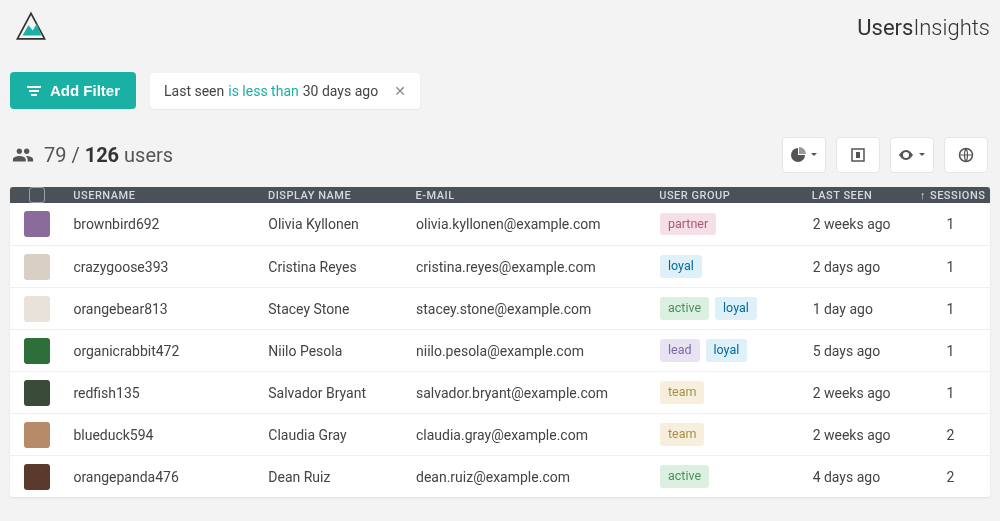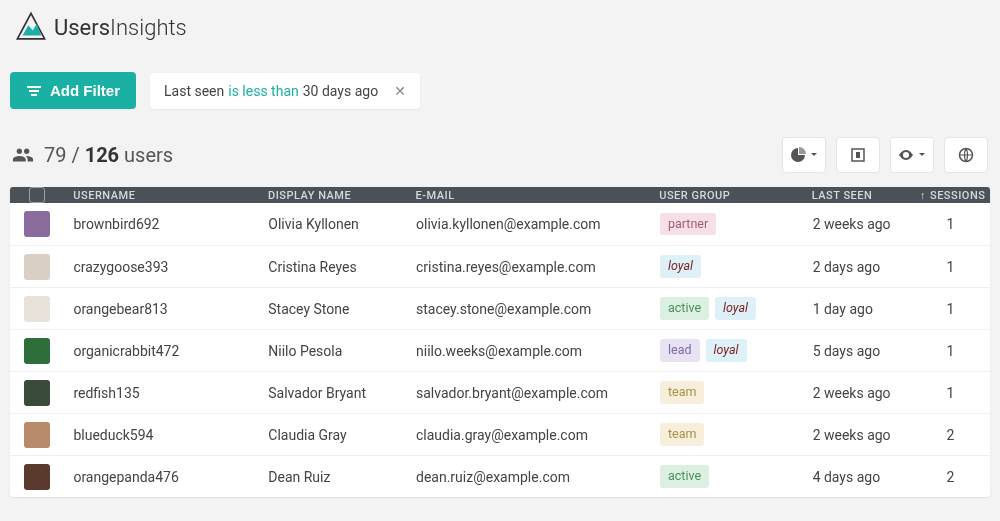--- a/index.html
+++ b/index.html
@@ -5,21 +5,21 @@
   * { box-sizing: border-box; margin: 0; padding: 0; }
   body {
     font-family: -apple-system, BlinkMacSystemFont, "Segoe UI", Roboto, Helvetica, Arial, sans-serif;
     background: #f3f3f3;
     color: #333;
     width: 1000px;
     height: 521px;
     overflow: hidden;
   }
   .page { padding: 10px 10px 0 10px; }
-  .logo-row { display: flex; align-items: center; margin-bottom: 28px; padding-left: 4px; }
+  .logo-row { display: flex; align-items: center; margin-bottom: 28px; padding-left: 4px; justify-content: space-between; }
   .logo-mark { width: 34px; height: 34px; margin-right: 6px; }
   .logo-text { font-size: 22px; color: #333; font-weight: 400; }
   .logo-text .thin { font-weight: 300; }
 
   .controls-row { display: flex; align-items: center; gap: 14px; margin-bottom: 28px; }
   .add-filter-btn {
     background: #1bb0a4;
     color: #fff;
     border: none;
     border-radius: 4px;
@@ -112,21 +112,21 @@
 
   .tag {
     display: inline-block;
     font-size: 12.5px;
     padding: 2px 8px;
     border-radius: 3px;
     margin-right: 6px;
     line-height: 1.5;
   }
   .tag-partner { background: #f6dfe6; color: #a85b72; text-align: center; }
-  .tag-loyal   { background: #def0f8; color: #7f1d1d; font-style: italic; }
+  .tag-loyal   { background: #def0f8; color: #0369a1; }
   .tag-active  { background: #dcf0e1; color: #4a9060; }
   .tag-lead    { background: #e9e2f3; color: #7c6aa3; }
   .tag-team    { background: #f7efdc; color: #a8904b; }
 
   .tbody { }
 </style>
 </head>
 <body>
 
 <div class="page">
@@ -246,21 +246,21 @@
           <div class="td col-group"><span class="tag tag-active">active</span><span class="tag tag-loyal">loyal</span></div>
           <div class="td col-seen">1 day ago</div>
           <div class="td col-sess">1</div>
         </div>
         <div class="row">
           <div class="td col-check">
             <div class="avatar" style="background: rgb(46, 110, 58);"></div>
           </div>
           <div class="td col-user">organicrabbit472</div>
           <div class="td col-display">Niilo Pesola</div>
-          <div class="td col-email">niilo.weeks@example.com</div>
+          <div class="td col-email">niilo.pesola@example.com</div>
           <div class="td col-group"><span class="tag tag-lead">lead</span><span class="tag tag-loyal">loyal</span></div>
           <div class="td col-seen">5 days ago</div>
           <div class="td col-sess">1</div>
         </div>
         <div class="row">
           <div class="td col-check">
             <div class="avatar" style="background: rgb(58, 75, 58);"></div>
           </div>
           <div class="td col-user">redfish135</div>
           <div class="td col-display">Salvador Bryant</div>

